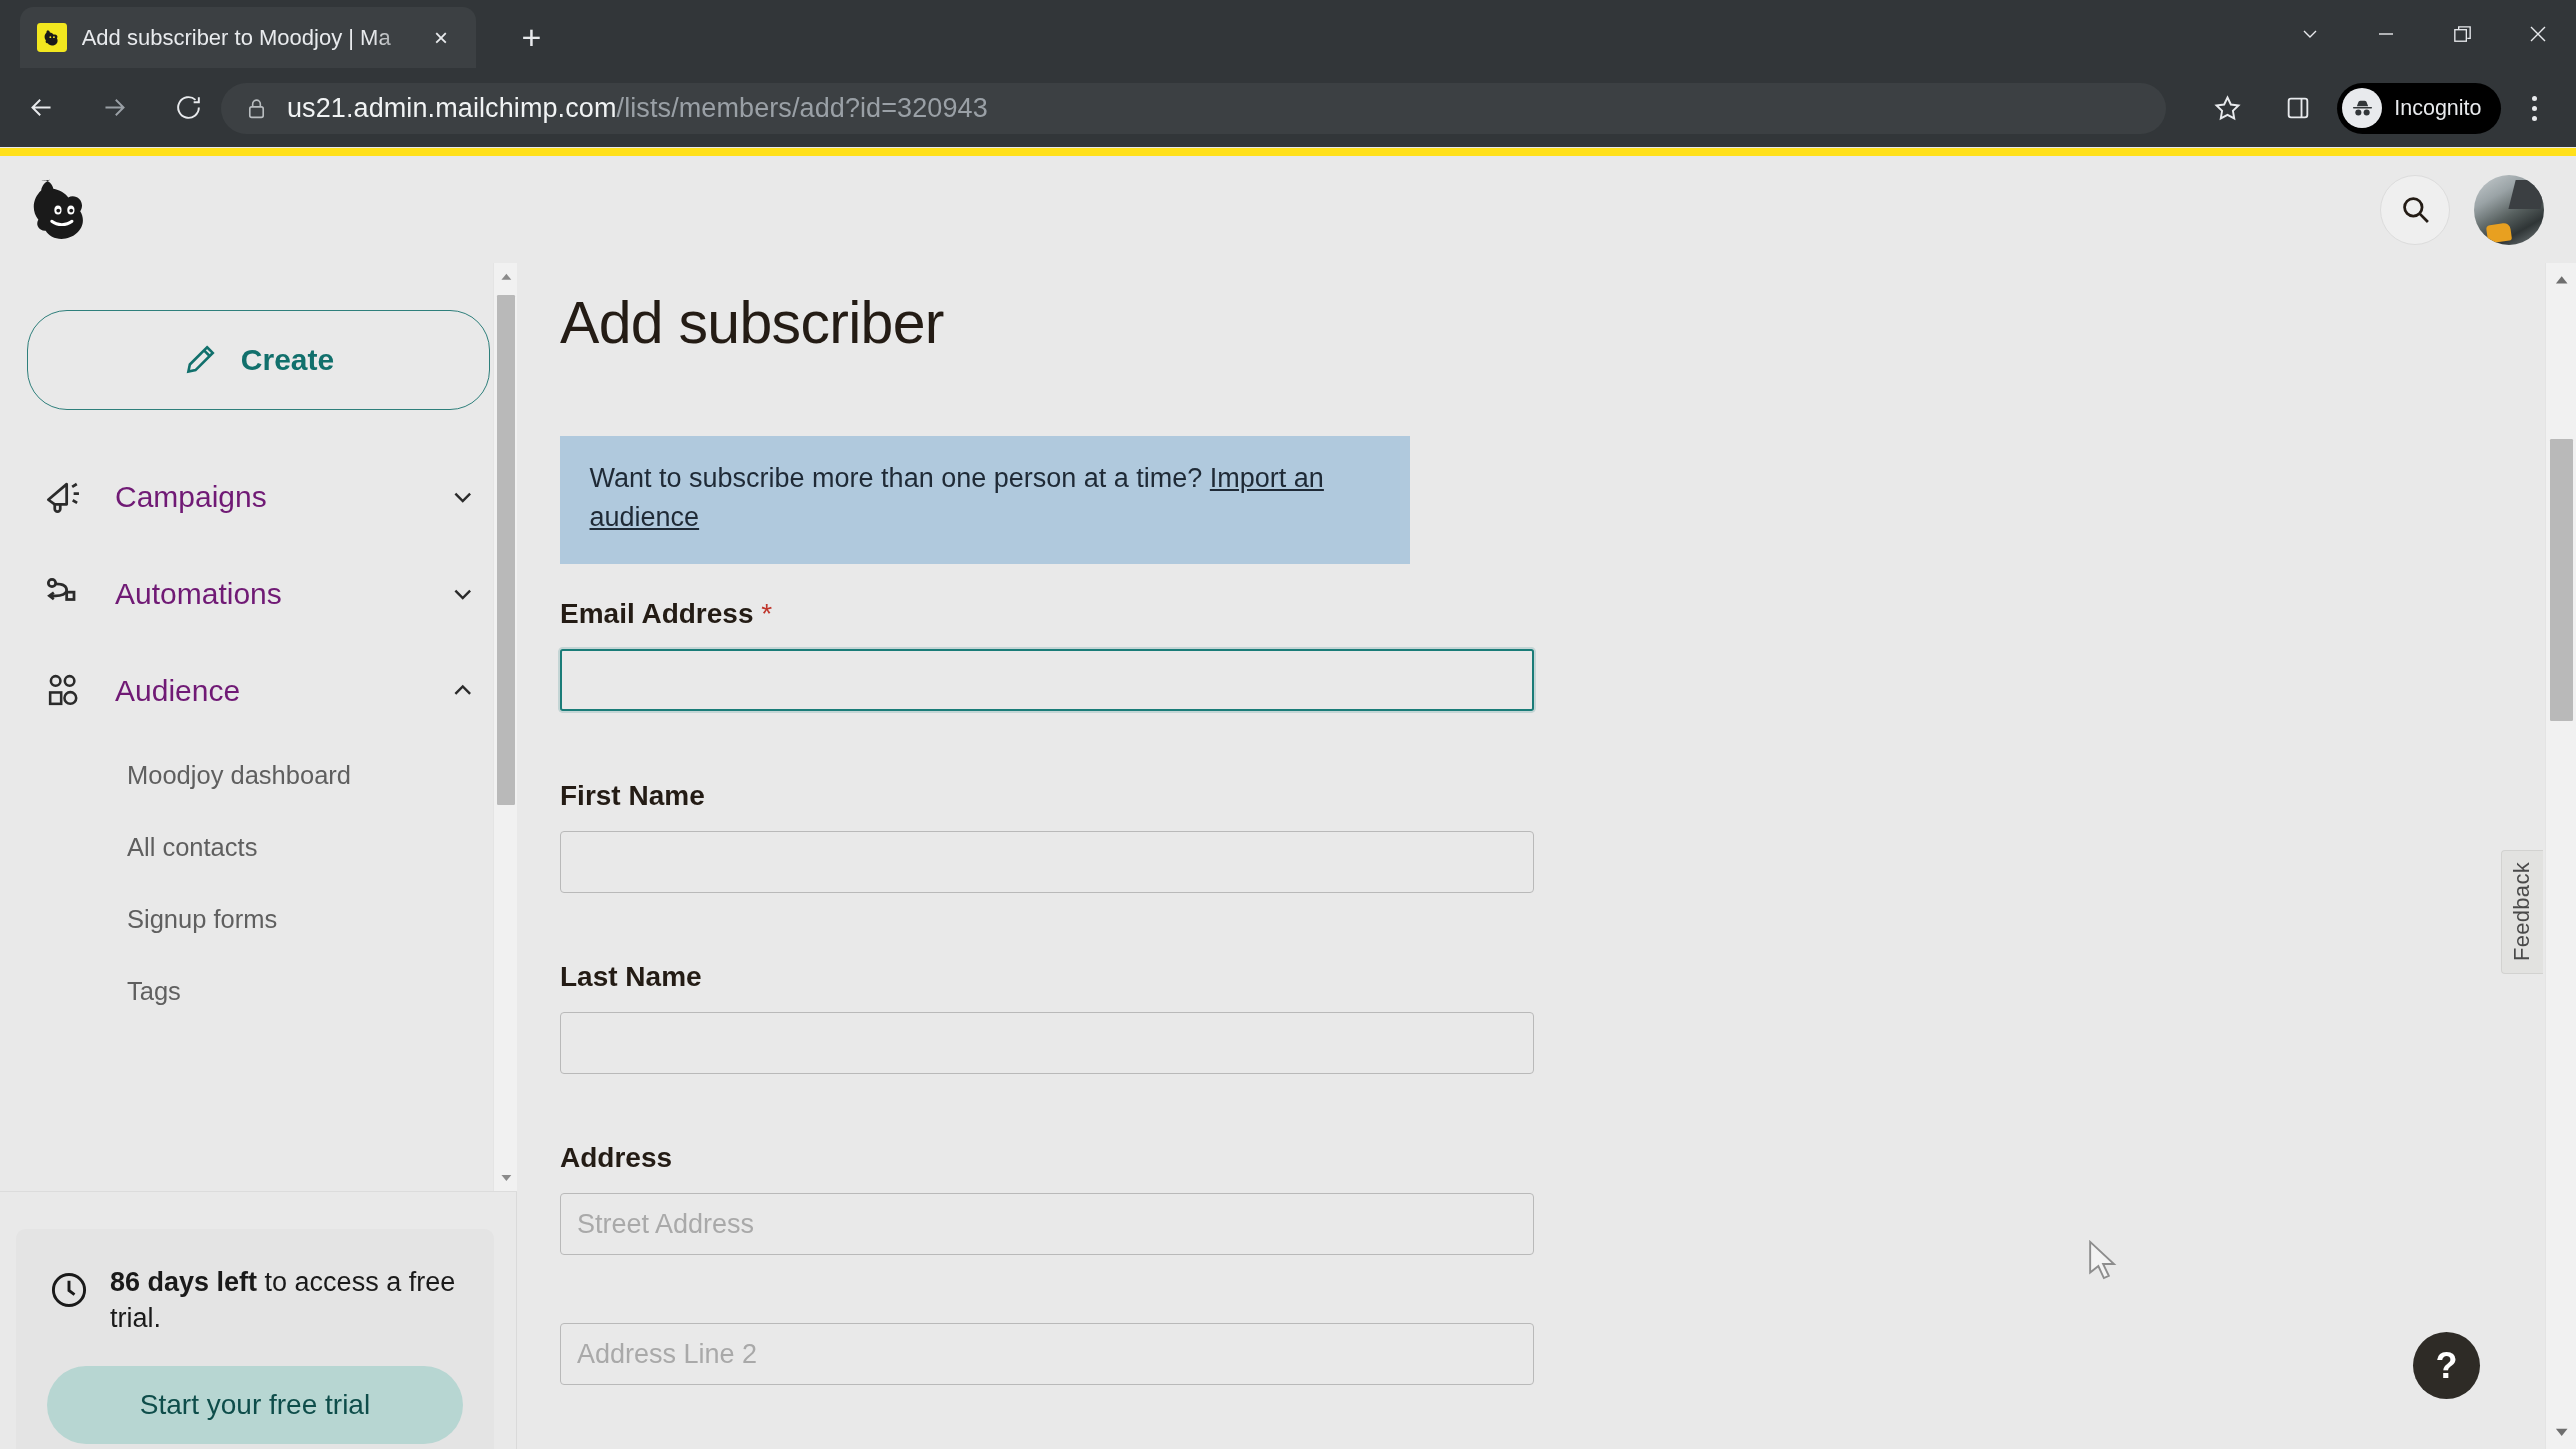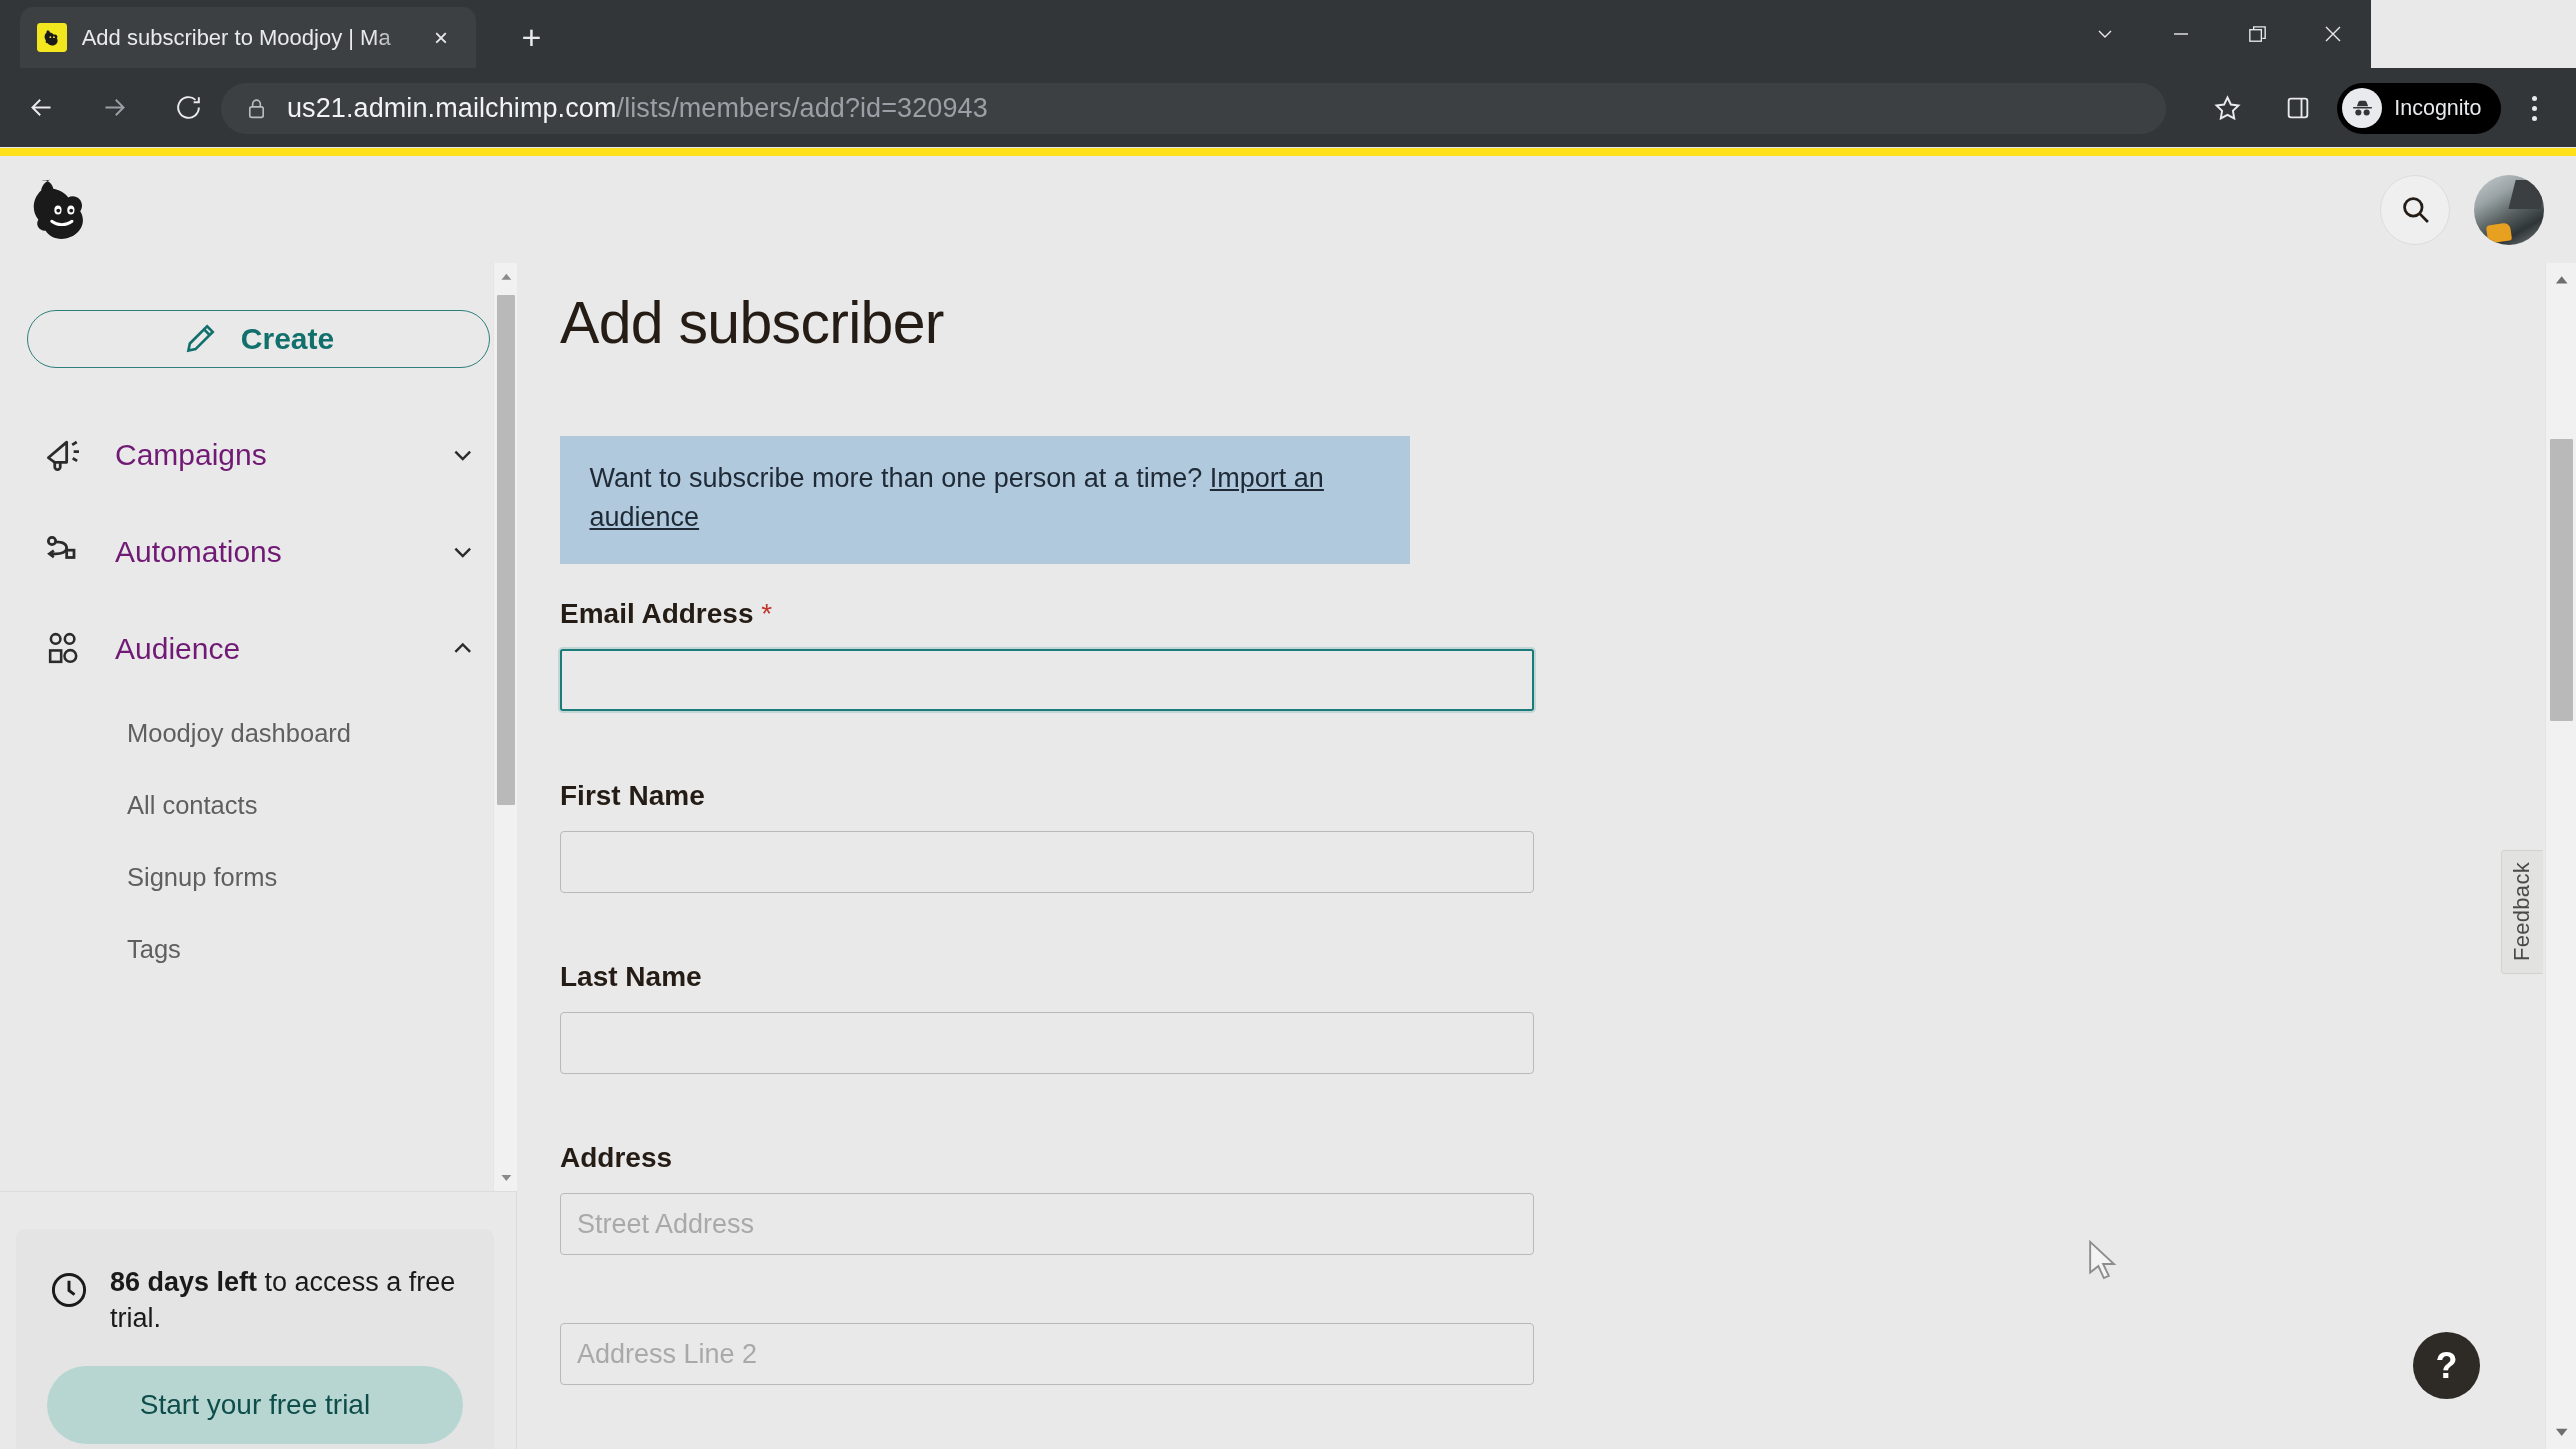--- a/index.html
+++ b/index.html
@@ -5,21 +5,21 @@
   * { box-sizing: border-box; margin: 0; padding: 0; }
   html, body {
     width: 2576px; height: 1449px;
     overflow: hidden;
     font-family: "Liberation Sans", sans-serif;
     background: #e9e9e9;
   }
 
   
   .browser-tabstrip {
-    position: absolute; top: 0; left: 0; width: 2371px; height: 68px;
+    position: absolute; top: 0; left: 0; width: 2576px; height: 68px;
     background: #323639;
   }
   .tab {
     position: absolute; left: 20px; top: 6.7px;
     width: 456px; height: 62px;
     background: #3c4043;
     border-radius: 13.4px 13.4px 0 0;
     display: flex; align-items: center; padding: 0 17.4px;
   }
   .tab-favicon {
@@ -127,21 +127,21 @@
   
   .sidebar {
     position:absolute; top: 115px; left: 0; width: 517px; height: 1186px;
     background:#e9e9e9; border-right: 0.7px solid #dadada;
   }
   .sb-scroll {
     position:absolute; top: 0; left: 0; width: 517px; height: 929px;
     overflow:hidden; border-bottom: 0.7px solid #dcdcdc;
   }
   .create-btn {
-    margin: 47px 27px 12px 27px; height: 58px;
+    margin: 47px 27px 12px 27px; height: 100px;
     border: 1.3px solid #2e7f7b; border-radius: 40px;
     display:flex; align-items:center; justify-content:center; gap: 23px;
     background: transparent;
   }
   .create-label { color:#11706c; font-size: 30px; font-weight: 700; }
   .nav-list { margin-top: 38px; }
   .nav-item {
     display:flex; align-items:center; height: 97px;
     padding: 0 39px 0 39px;
   }

